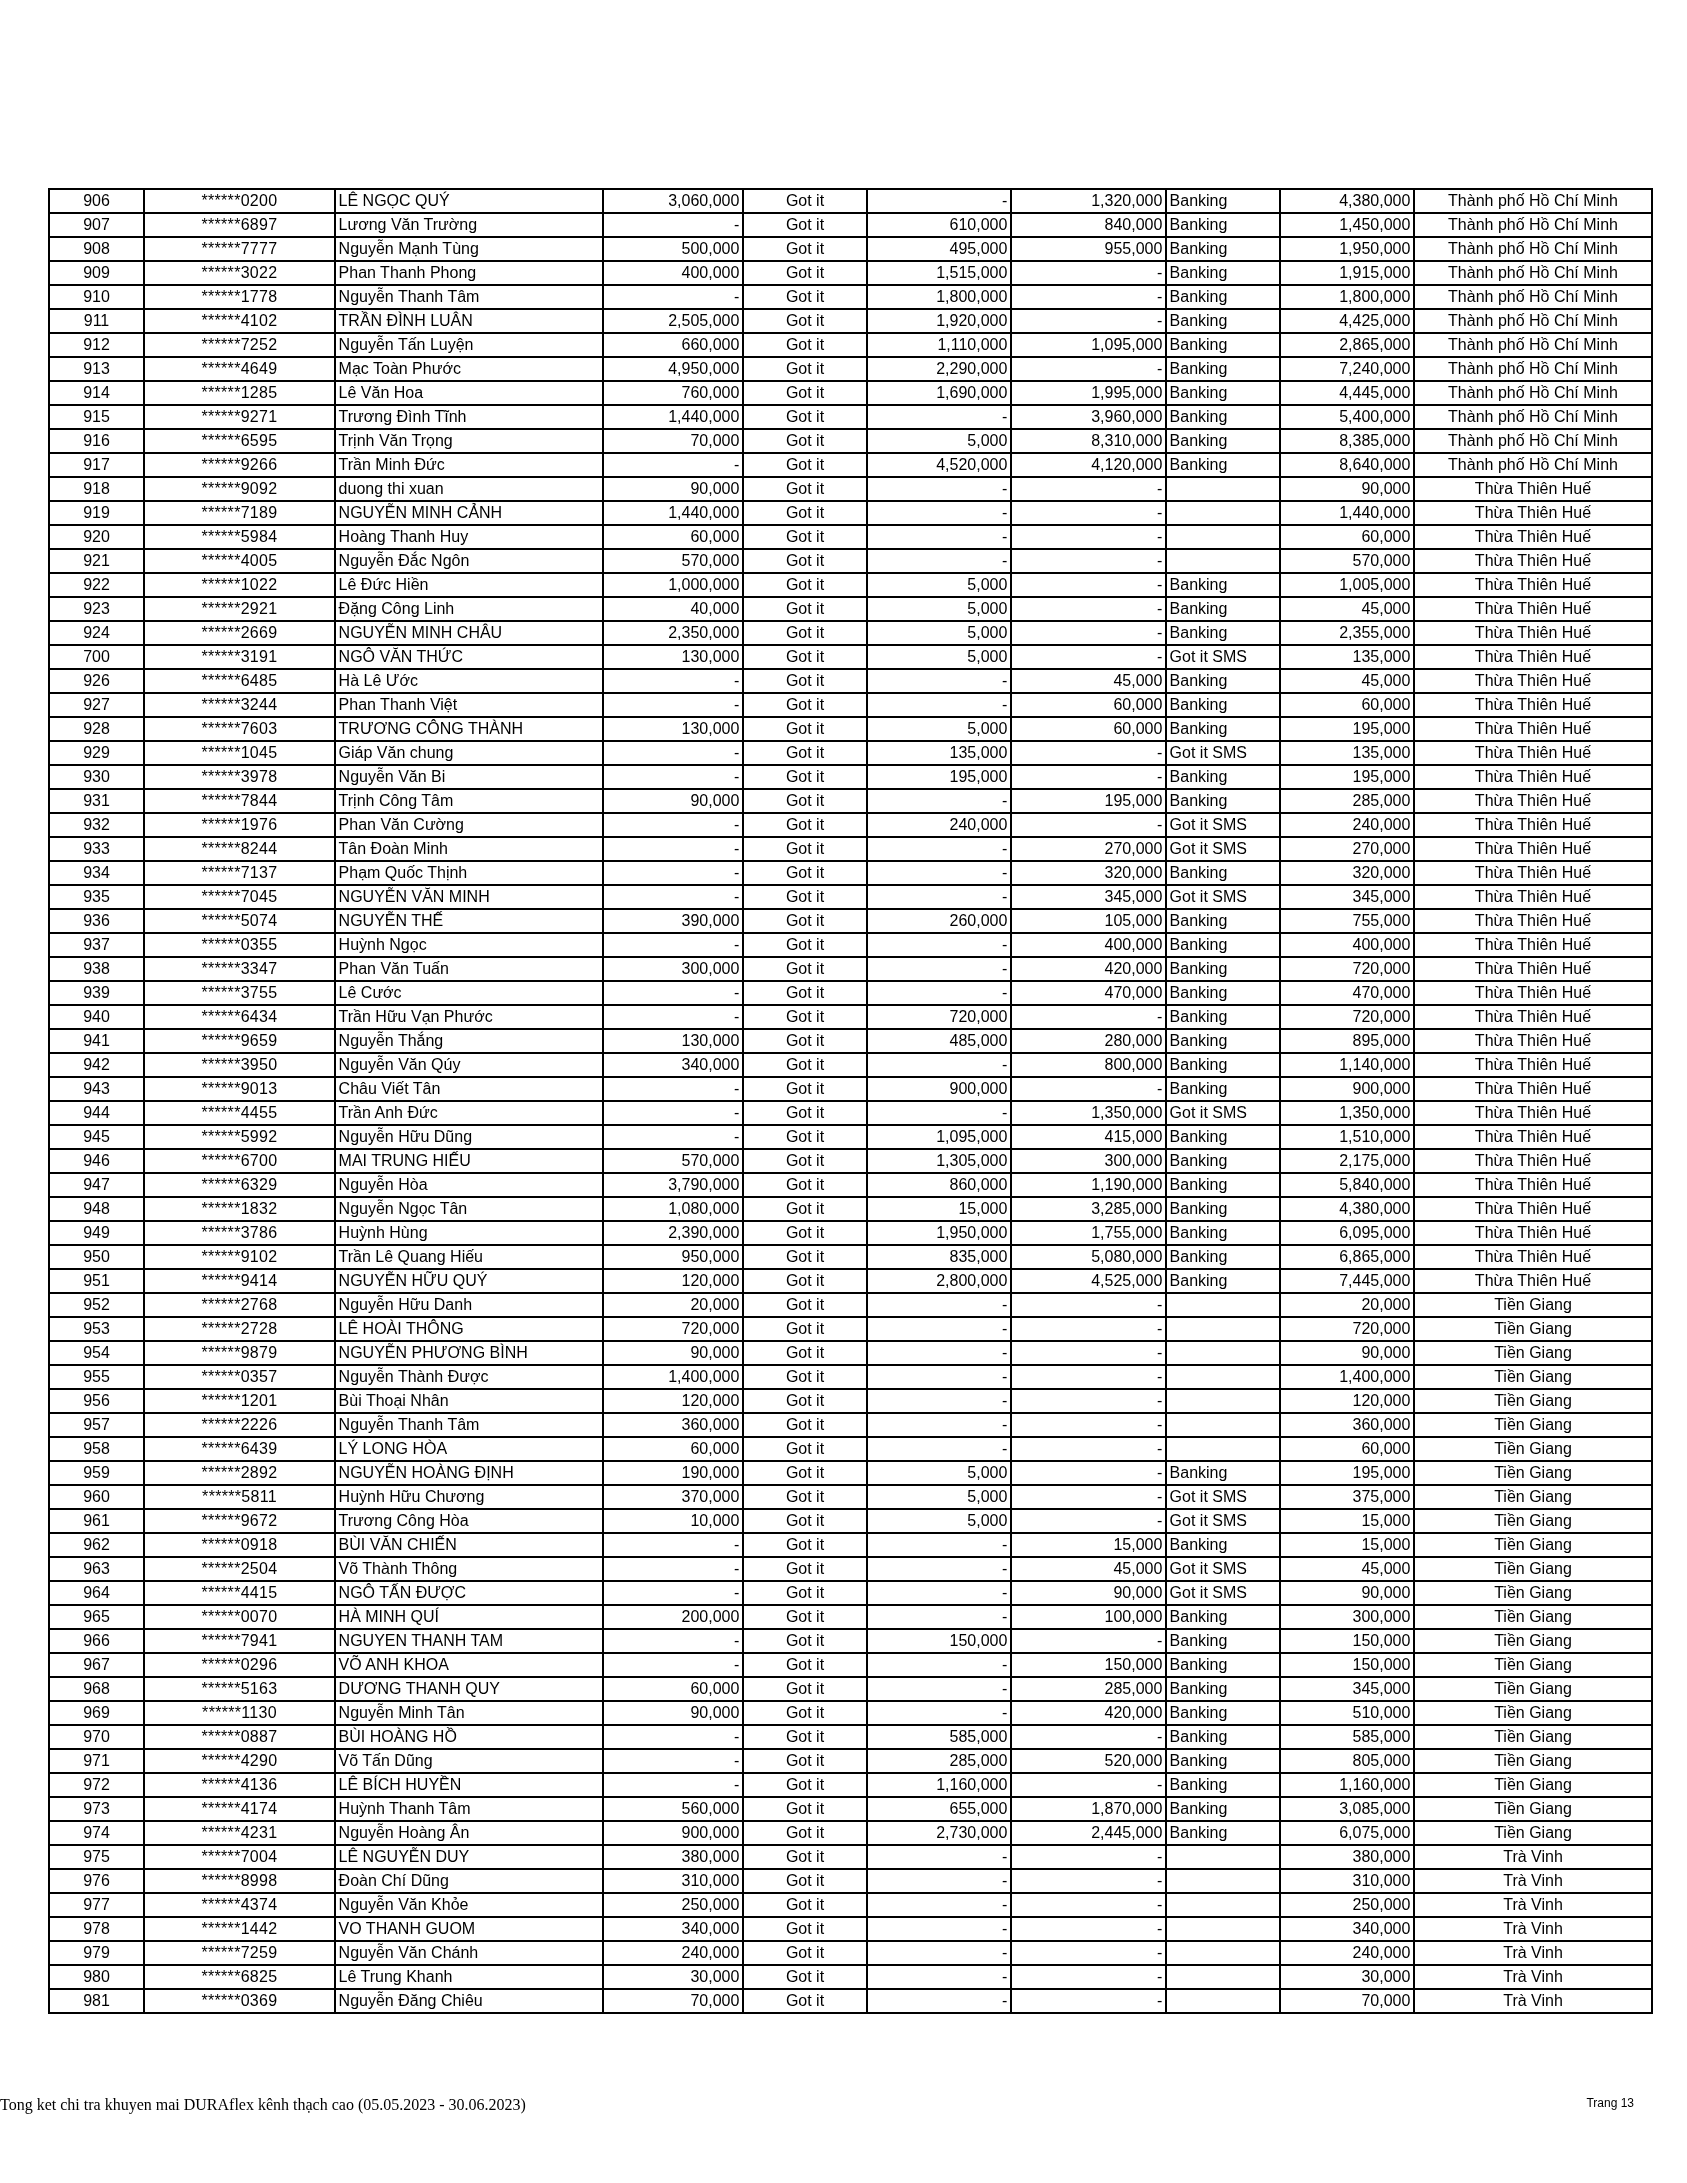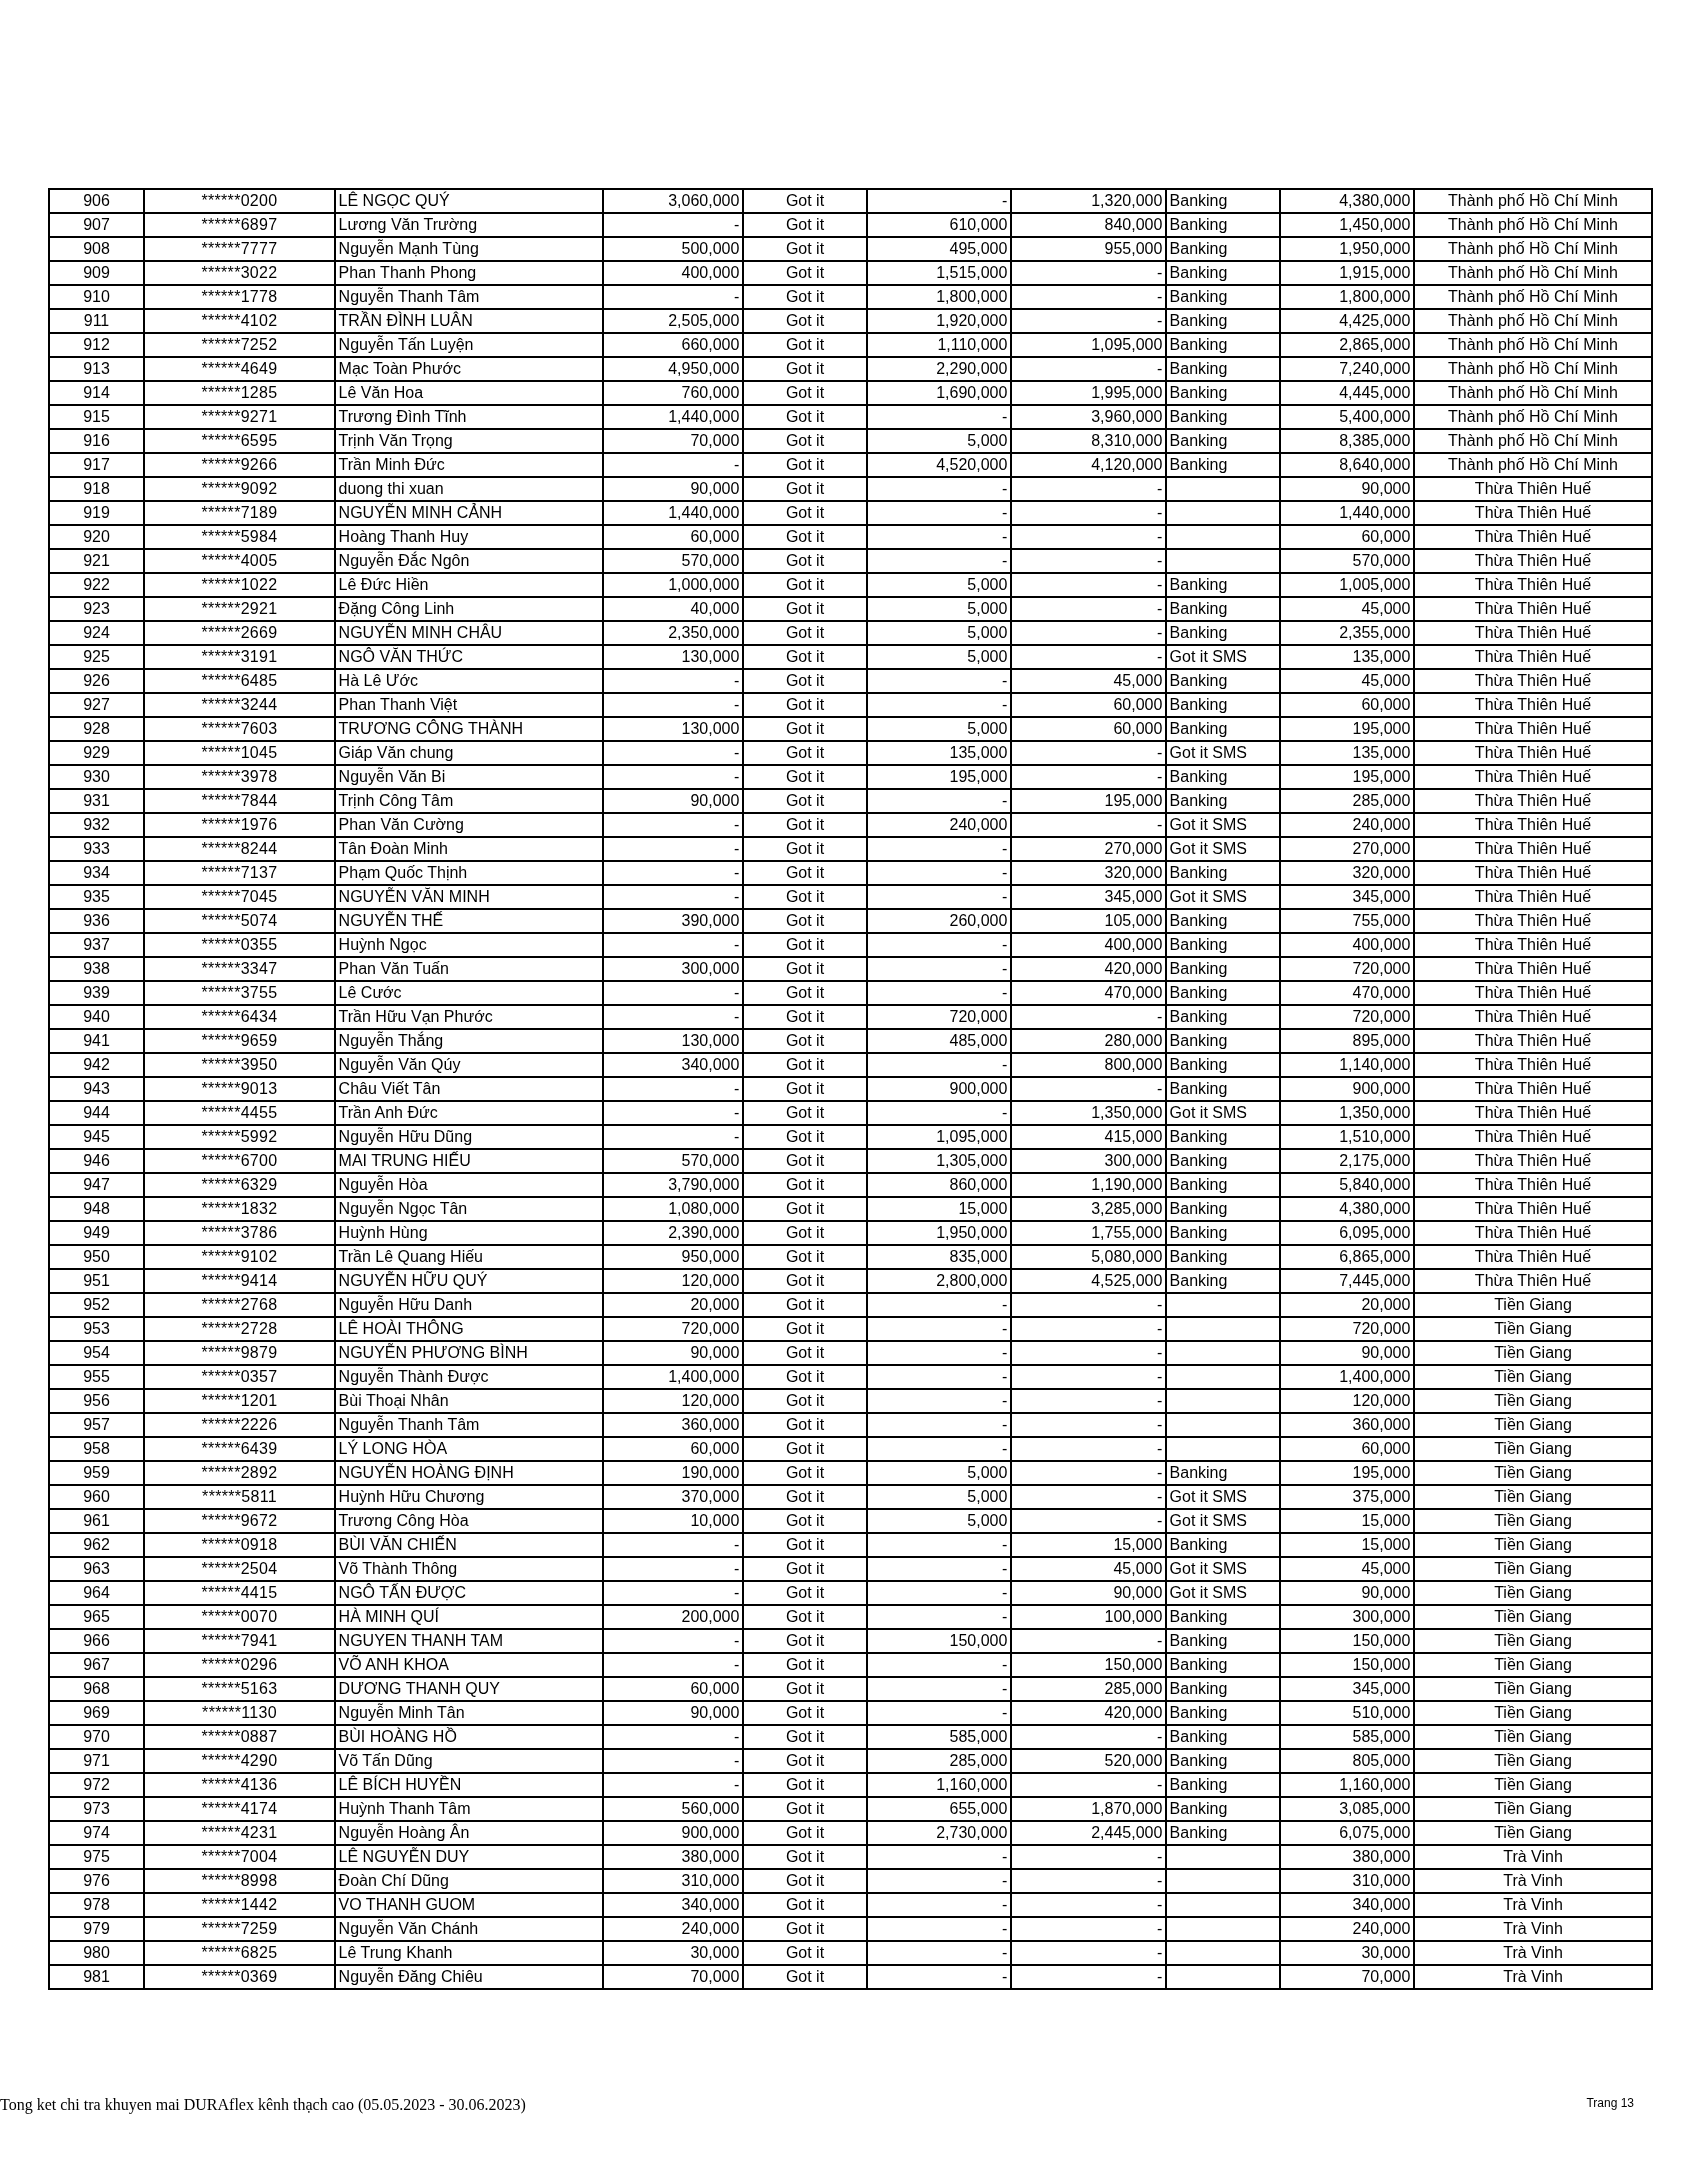--- a/index.html
+++ b/index.html
@@ -261,21 +261,21 @@
           <td class="col-name">NGUYỄN MINH CHÂU</td>
           <td class="col-amount1">2,350,000</td>
           <td class="col-status">Got it</td>
           <td class="col-amount2">5,000</td>
           <td class="col-amount3">-</td>
           <td class="col-channel">Banking</td>
           <td class="col-total">2,355,000</td>
           <td class="col-province">Thừa Thiên Huế</td>
         </tr>
         <tr>
-          <td class="col-stt">925</td>
+          <td class="col-stt">700</td>
           <td class="col-account">******3191</td>
           <td class="col-name">NGÔ VĂN THỨC</td>
           <td class="col-amount1">130,000</td>
           <td class="col-status">Got it</td>
           <td class="col-amount2">5,000</td>
           <td class="col-amount3">-</td>
           <td class="col-channel">Got it SMS</td>
           <td class="col-total">135,000</td>
           <td class="col-province">Thừa Thiên Huế</td>
         </tr>
@@ -882,20 +882,32 @@
         <tr>
           <td class="col-stt">976</td>
           <td class="col-account">******8998</td>
           <td class="col-name">Đoàn Chí Dũng</td>
           <td class="col-amount1">310,000</td>
           <td class="col-status">Got it</td>
           <td class="col-amount2">-</td>
           <td class="col-amount3">-</td>
           <td class="col-channel"></td>
           <td class="col-total">310,000</td>
+          <td class="col-province">Trà Vinh</td>
+        </tr>
+        <tr>
+          <td class="col-stt">977</td>
+          <td class="col-account">******4374</td>
+          <td class="col-name">Nguyễn Văn Khỏe</td>
+          <td class="col-amount1">250,000</td>
+          <td class="col-status">Got it</td>
+          <td class="col-amount2">-</td>
+          <td class="col-amount3">-</td>
+          <td class="col-channel"></td>
+          <td class="col-total">250,000</td>
           <td class="col-province">Trà Vinh</td>
         </tr>
         <tr>
           <td class="col-stt">978</td>
           <td class="col-account">******1442</td>
           <td class="col-name">VO THANH GUOM</td>
           <td class="col-amount1">340,000</td>
           <td class="col-status">Got it</td>
           <td class="col-amount2">-</td>
           <td class="col-amount3">-</td>

